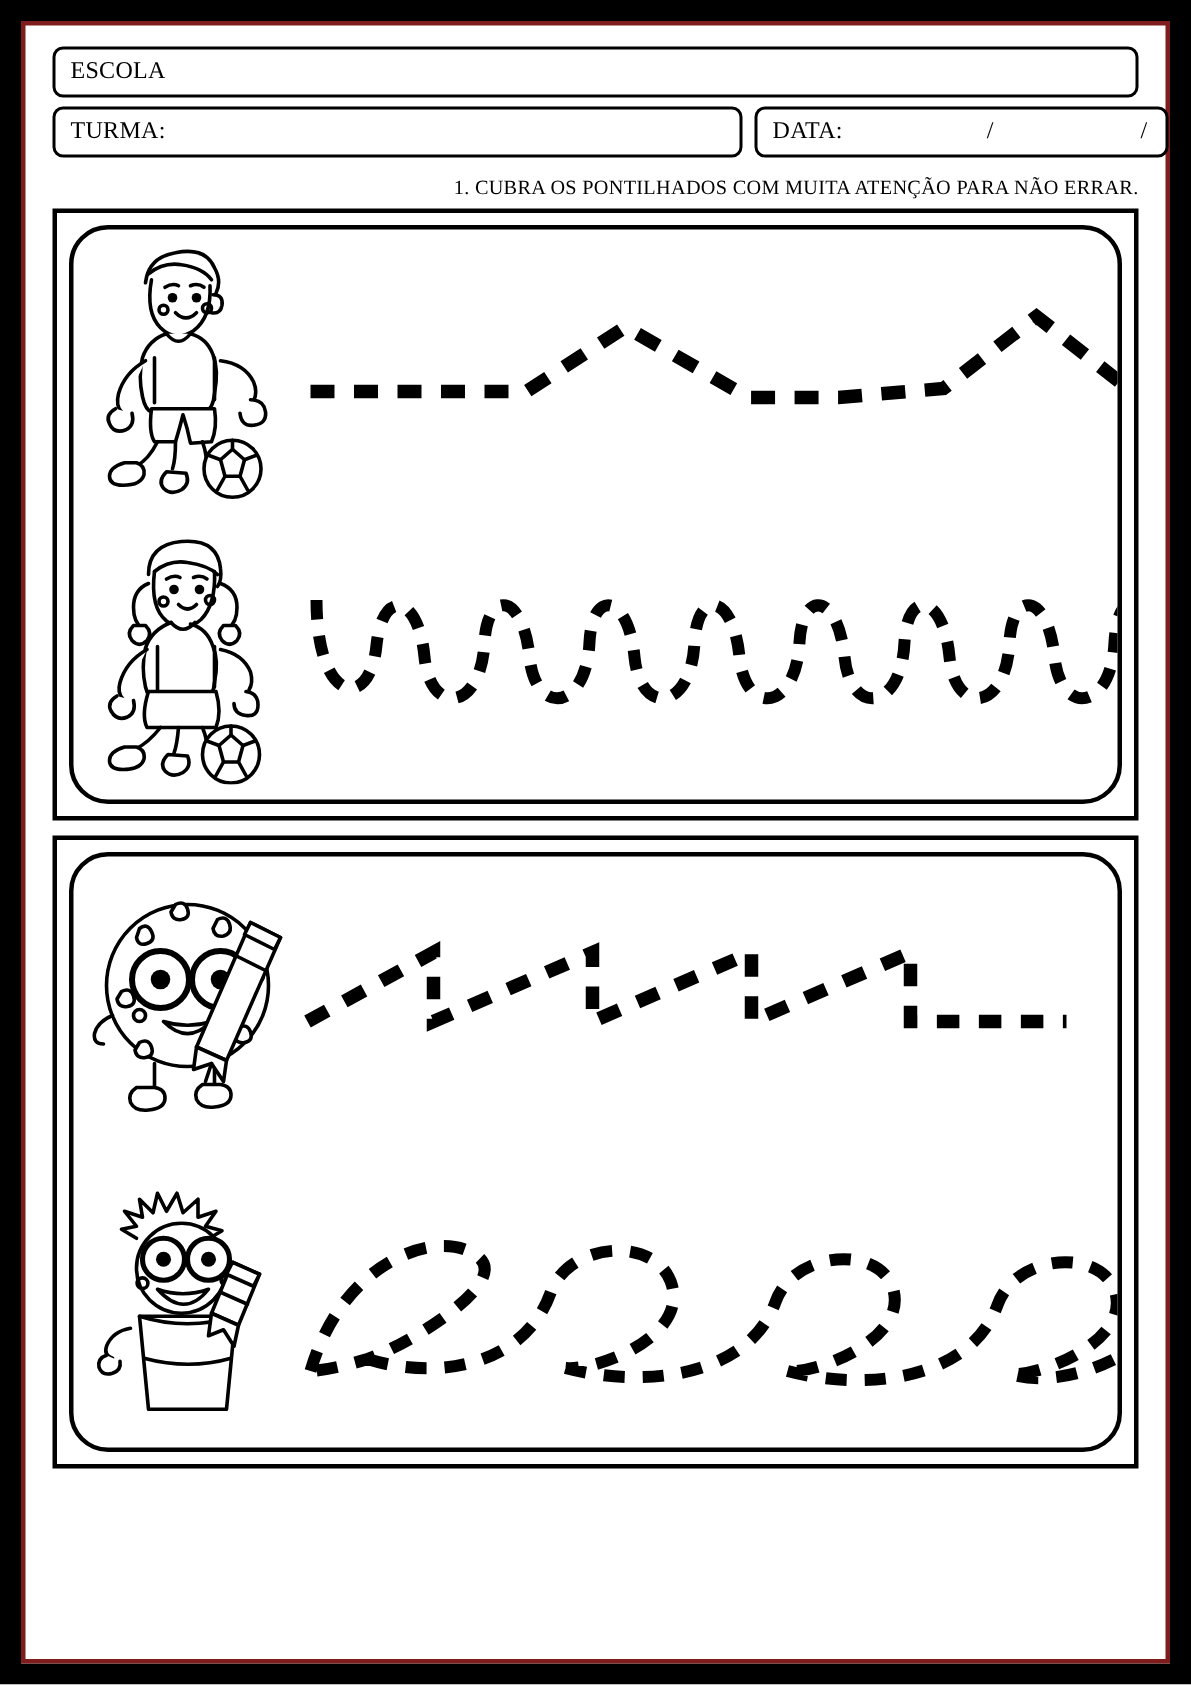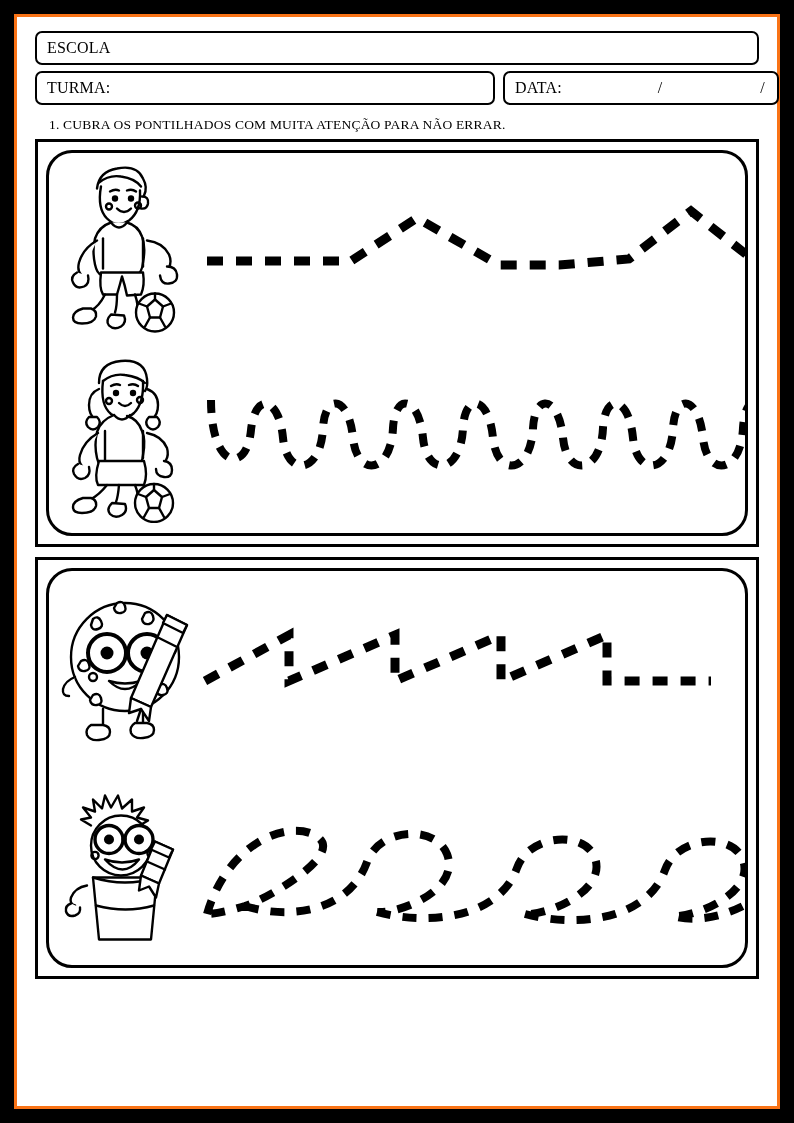--- a/index.html
+++ b/index.html
@@ -20,21 +20,21 @@
     box-sizing: border-box;
     background: #000000;
     padding: 14px;
   }
   .page-inner {
     position: relative;
     width: 100%;
     height: 100%;
     box-sizing: border-box;
     background: #ffffff;
-    border: 3px solid #f97316;
+    border: 3px solid #7f1d1d;
     padding: 14px 18px;
   }
   
   .field {
     box-sizing: border-box;
     border: 2px solid #000000;
     border-radius: 7px;
     height: 34px;
     display: flex;
     align-items: center;
@@ -56,20 +56,21 @@
   .field.data { flex: 1 1 auto; gap: 48px; }
   .data-slashes {
     margin-left: 48px;
     letter-spacing: 2px;
   }
   .instruction {
     font-size: 13.5px;
     padding: 6px 0 6px 14px;
     letter-spacing: 0.2px;
     white-space: nowrap;
+    text-align: right;
   }
   
   .activity-outer {
     box-sizing: border-box;
     border: 3px solid #000000;
     padding: 8px;
     margin-bottom: 10px;
   }
   .activity-inner {
     box-sizing: border-box;

